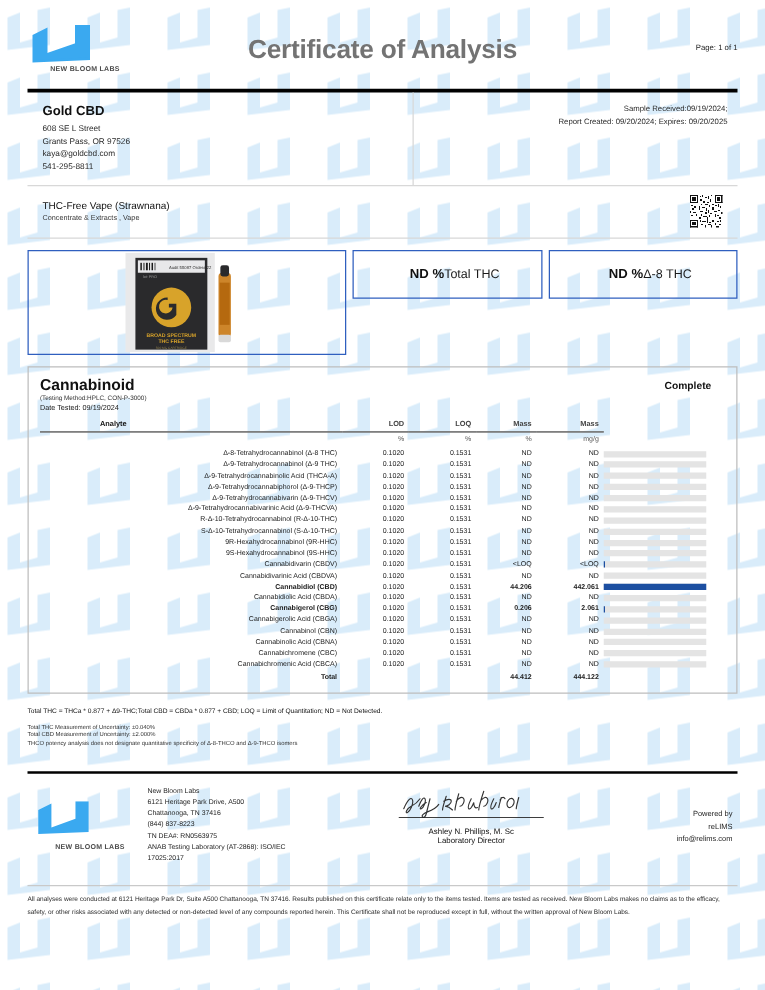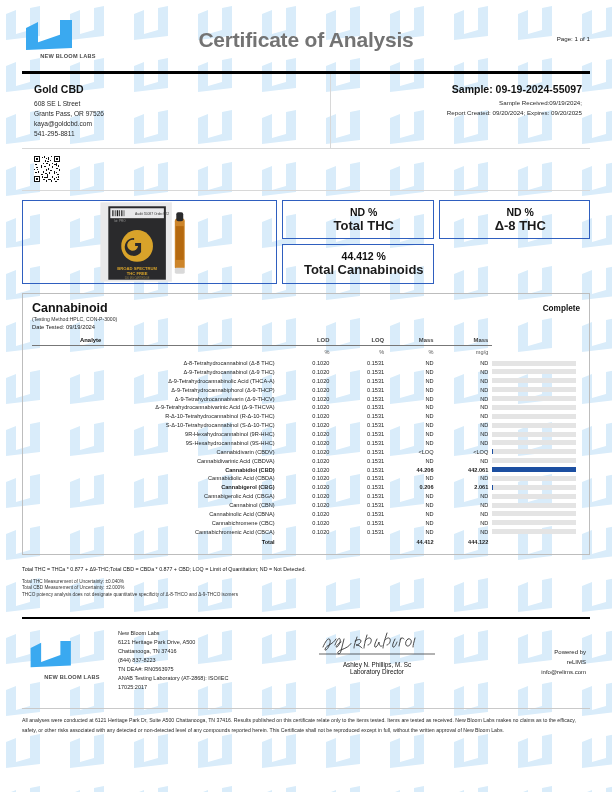--- a/index.html
+++ b/index.html
@@ -123,33 +123,33 @@
   .prod-photo { width: 100%; height: 100%; display:block; }
   .stat-grid {
     flex: 1;
     display: grid;
     grid-template-columns: 1fr 1fr;
     grid-template-rows: 1fr 1fr;
     gap: 5px;
   }
   .stat {
     border: 1px solid #2f5fbf;
-    display: flex; flex-direction: column;
+    display: flex; flex-direction: row;
     align-items: center; justify-content: center;
-    text-align: right;
+    text-align: left;
     padding-left: 12px;
   }
   .stat-val { font-size: 10.5px; font-weight: bold; color: #111; }
-  .stat-lab { font-size: 13px; color: #1b1b1b; margin-top: 0; font-weight: bold; }
+  .stat-lab { font-size: 10px; color: #1b1b1b; margin-top: 0; }
 
   
   .panel {
     margin: 9px 22px 0 22px;
     border: 1px solid #bdbdbd;
-    padding: 7px 9px 7px 9px;
+    padding: 7px 20px 7px 9px;
   }
   .panel-head { display: flex; align-items: flex-start; }
   .panel-title { font-size: 12.5px; font-weight: bold; flex: 1; color:#111; }
   .panel-status { font-size: 8.2px; color: #111; padding-top: 3px; font-weight: bold; }
   .panel-sub { font-size: 5.1px; color: #333; margin-top: 1px; }
   .panel-sub2 { font-size: 5.8px; color: #222; margin-top: 2px; }
 
   
   table.analytes {
     width: 100%;
@@ -264,27 +264,30 @@
 
     <div class="band">
       <div class="band-left">
         <div class="client-name">Gold CBD</div>
         <div class="client-line">608 SE L Street</div>
         <div class="client-line">Grants Pass, OR 97526</div>
         <div class="client-line">kaya@goldcbd.com</div>
         <div class="client-line">541-295-8811</div>
       </div>
       <div class="band-right">
-        <div class="sample-id">Sample: 09-19-2024-55097</div>
         <div class="sample-meta">Sample Received:09/19/2024;</div>
         <div class="sample-meta">Report Created: 09/20/2024; Expires: 09/20/2025</div>
       </div>
     </div>
 
     <div class="prod-band">
+      <div class="prod-left">
+        <div class="prod-name">THC-Free Vape (Strawnana)</div>
+        <div class="prod-cat">Concentrate &amp; Extracts , Vape</div>
+      </div>
       <svg class="qr" viewBox="0 0 29 29" shape-rendering="crispEdges">
         <rect width="29" height="29" fill="#fff"></rect>
         <g fill="#111">
           <rect x="0" y="0" width="7" height="1"></rect>
             <rect x="0" y="6" width="7" height="1"></rect>
           <rect x="0" y="0" width="1" height="7"></rect>
             <rect x="6" y="0" width="1" height="7"></rect>
           <rect x="2" y="2" width="3" height="3"></rect>
           <rect x="22" y="0" width="7" height="1"></rect>
             <rect x="22" y="6" width="7" height="1"></rect>
@@ -386,24 +389,20 @@
       </div>
       <div class="stat-grid">
         <div class="stat">
           <div class="stat-val">ND %</div>
           <div class="stat-lab">Total THC</div>
         </div>
         <div class="stat">
           <div class="stat-val">ND %</div>
           <div class="stat-lab">Δ-8 THC</div>
         </div>
-        <div class="stat">
-          <div class="stat-val">44.412 %</div>
-          <div class="stat-lab">Total Cannabinoids</div>
-        </div>
       </div>
     </div>
 
     <div class="panel">
       <div class="panel-head">
         <div class="panel-title">Cannabinoid</div>
         <div class="panel-status">Complete</div>
       </div>
       <div class="panel-sub">(Testing Method:HPLC, CON-P-3000)</div>
       <div class="panel-sub2">Date Tested: 09/19/2024</div>

